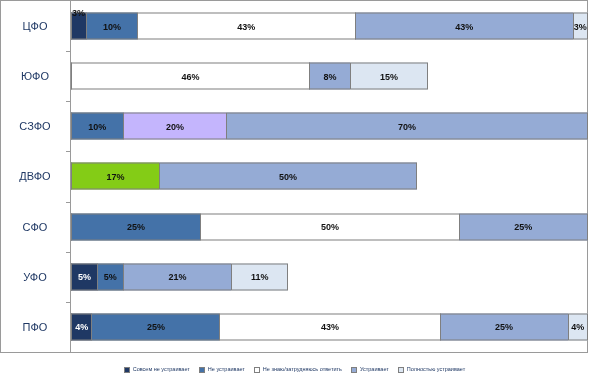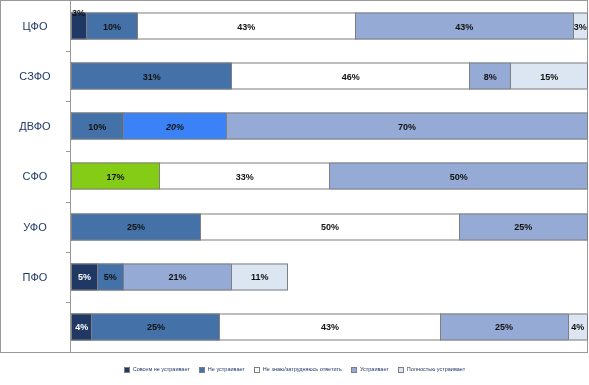--- a/index.html
+++ b/index.html
@@ -154,20 +154,21 @@
 <body>
 
 <div id="chart-root">
 
   <div class="plot-frame"></div>
 
   <div class="cat-axis-line"></div>
 
   <div class="cat-labels">
       <div class="cat-label" style="height: 50.1429px;">ЦФО</div>
+      <div class="cat-label" style="height: 50.1429px;">ЮФО</div>
       <div class="cat-label" style="height: 50.1429px;">СЗФО</div>
       <div class="cat-label" style="height: 50.1429px;">ДВФО</div>
       <div class="cat-label" style="height: 50.1429px;">СФО</div>
       <div class="cat-label" style="height: 50.1429px;">УФО</div>
       <div class="cat-label" style="height: 50.1429px;">ПФО</div>
     </div>
 
   <div class="rows-area">
       <div class="row" style="height: 50.1429px;">
         <div class="bar-track">
@@ -181,54 +182,48 @@
           <div class="seg" title="ЦФО · Устраивает · 43%" style="flex: 0 0 42.1569%; background: rgb(149, 171, 213);">
             <span class="seg-label">43%</span>
           </div>
           <div class="seg" title="ЦФО · Полностью устраивает · 3%" style="flex: 0 0 2.94118%; background: rgb(220, 230, 242);">
             <span class="seg-label">3%</span>
           </div>
         </div>
       </div>
       <div class="row" style="height: 50.1429px;">
         <div class="bar-track">
-          <div class="seg" title="ЮФО · Не устраивает · 31%" style="flex: 0 0 31%; background: rgb(68, 114, 168);">
-            <span class="seg-label">31%</span>
-          </div>
           <div class="seg" title="ЮФО · Не знаю/затрудняюсь ответить · 46%" style="flex: 0 0 46%; background: rgb(255, 255, 255);">
             <span class="seg-label">46%</span>
           </div>
           <div class="seg" title="ЮФО · Устраивает · 8%" style="flex: 0 0 8%; background: rgb(149, 171, 213);">
             <span class="seg-label">8%</span>
           </div>
           <div class="seg" title="ЮФО · Полностью устраивает · 15%" style="flex: 0 0 15%; background: rgb(220, 230, 242);">
             <span class="seg-label">15%</span>
           </div>
         </div>
       </div>
       <div class="row" style="height: 50.1429px;">
         <div class="bar-track">
           <div class="seg" title="СЗФО · Не устраивает · 10%" style="flex: 0 0 10%; background: rgb(68, 114, 168);">
             <span class="seg-label">10%</span>
           </div>
-          <div class="seg" title="СЗФО · Не знаю/затрудняюсь ответить · 20%" style="flex: 0 0 20%; background: #3b82f6; font-style: italic;">
+          <div class="seg" title="СЗФО · Не знаю/затрудняюсь ответить · 20%" style="flex: 0 0 20%; background: #c4b5fd;">
             <span class="seg-label">20%</span>
           </div>
           <div class="seg" title="СЗФО · Устраивает · 70%" style="flex: 0 0 70%; background: rgb(149, 171, 213);">
             <span class="seg-label">70%</span>
           </div>
         </div>
       </div>
       <div class="row" style="height: 50.1429px;">
         <div class="bar-track">
           <div class="seg" title="ДВФО · Не устраивает · 17%" style="flex: 0 0 17%; background: #84cc16;">
             <span class="seg-label">17%</span>
-          </div>
-          <div class="seg" title="ДВФО · Не знаю/затрудняюсь ответить · 33%" style="flex: 0 0 33%; background: rgb(255, 255, 255);">
-            <span class="seg-label">33%</span>
           </div>
           <div class="seg" title="ДВФО · Устраивает · 50%" style="flex: 0 0 50%; background: rgb(149, 171, 213);">
             <span class="seg-label">50%</span>
           </div>
         </div>
       </div>
       <div class="row" style="height: 50.1429px;">
         <div class="bar-track">
           <div class="seg" title="СФО · Не устраивает · 25%" style="flex: 0 0 25%; background: rgb(68, 114, 168);">
             <span class="seg-label">25%</span>

